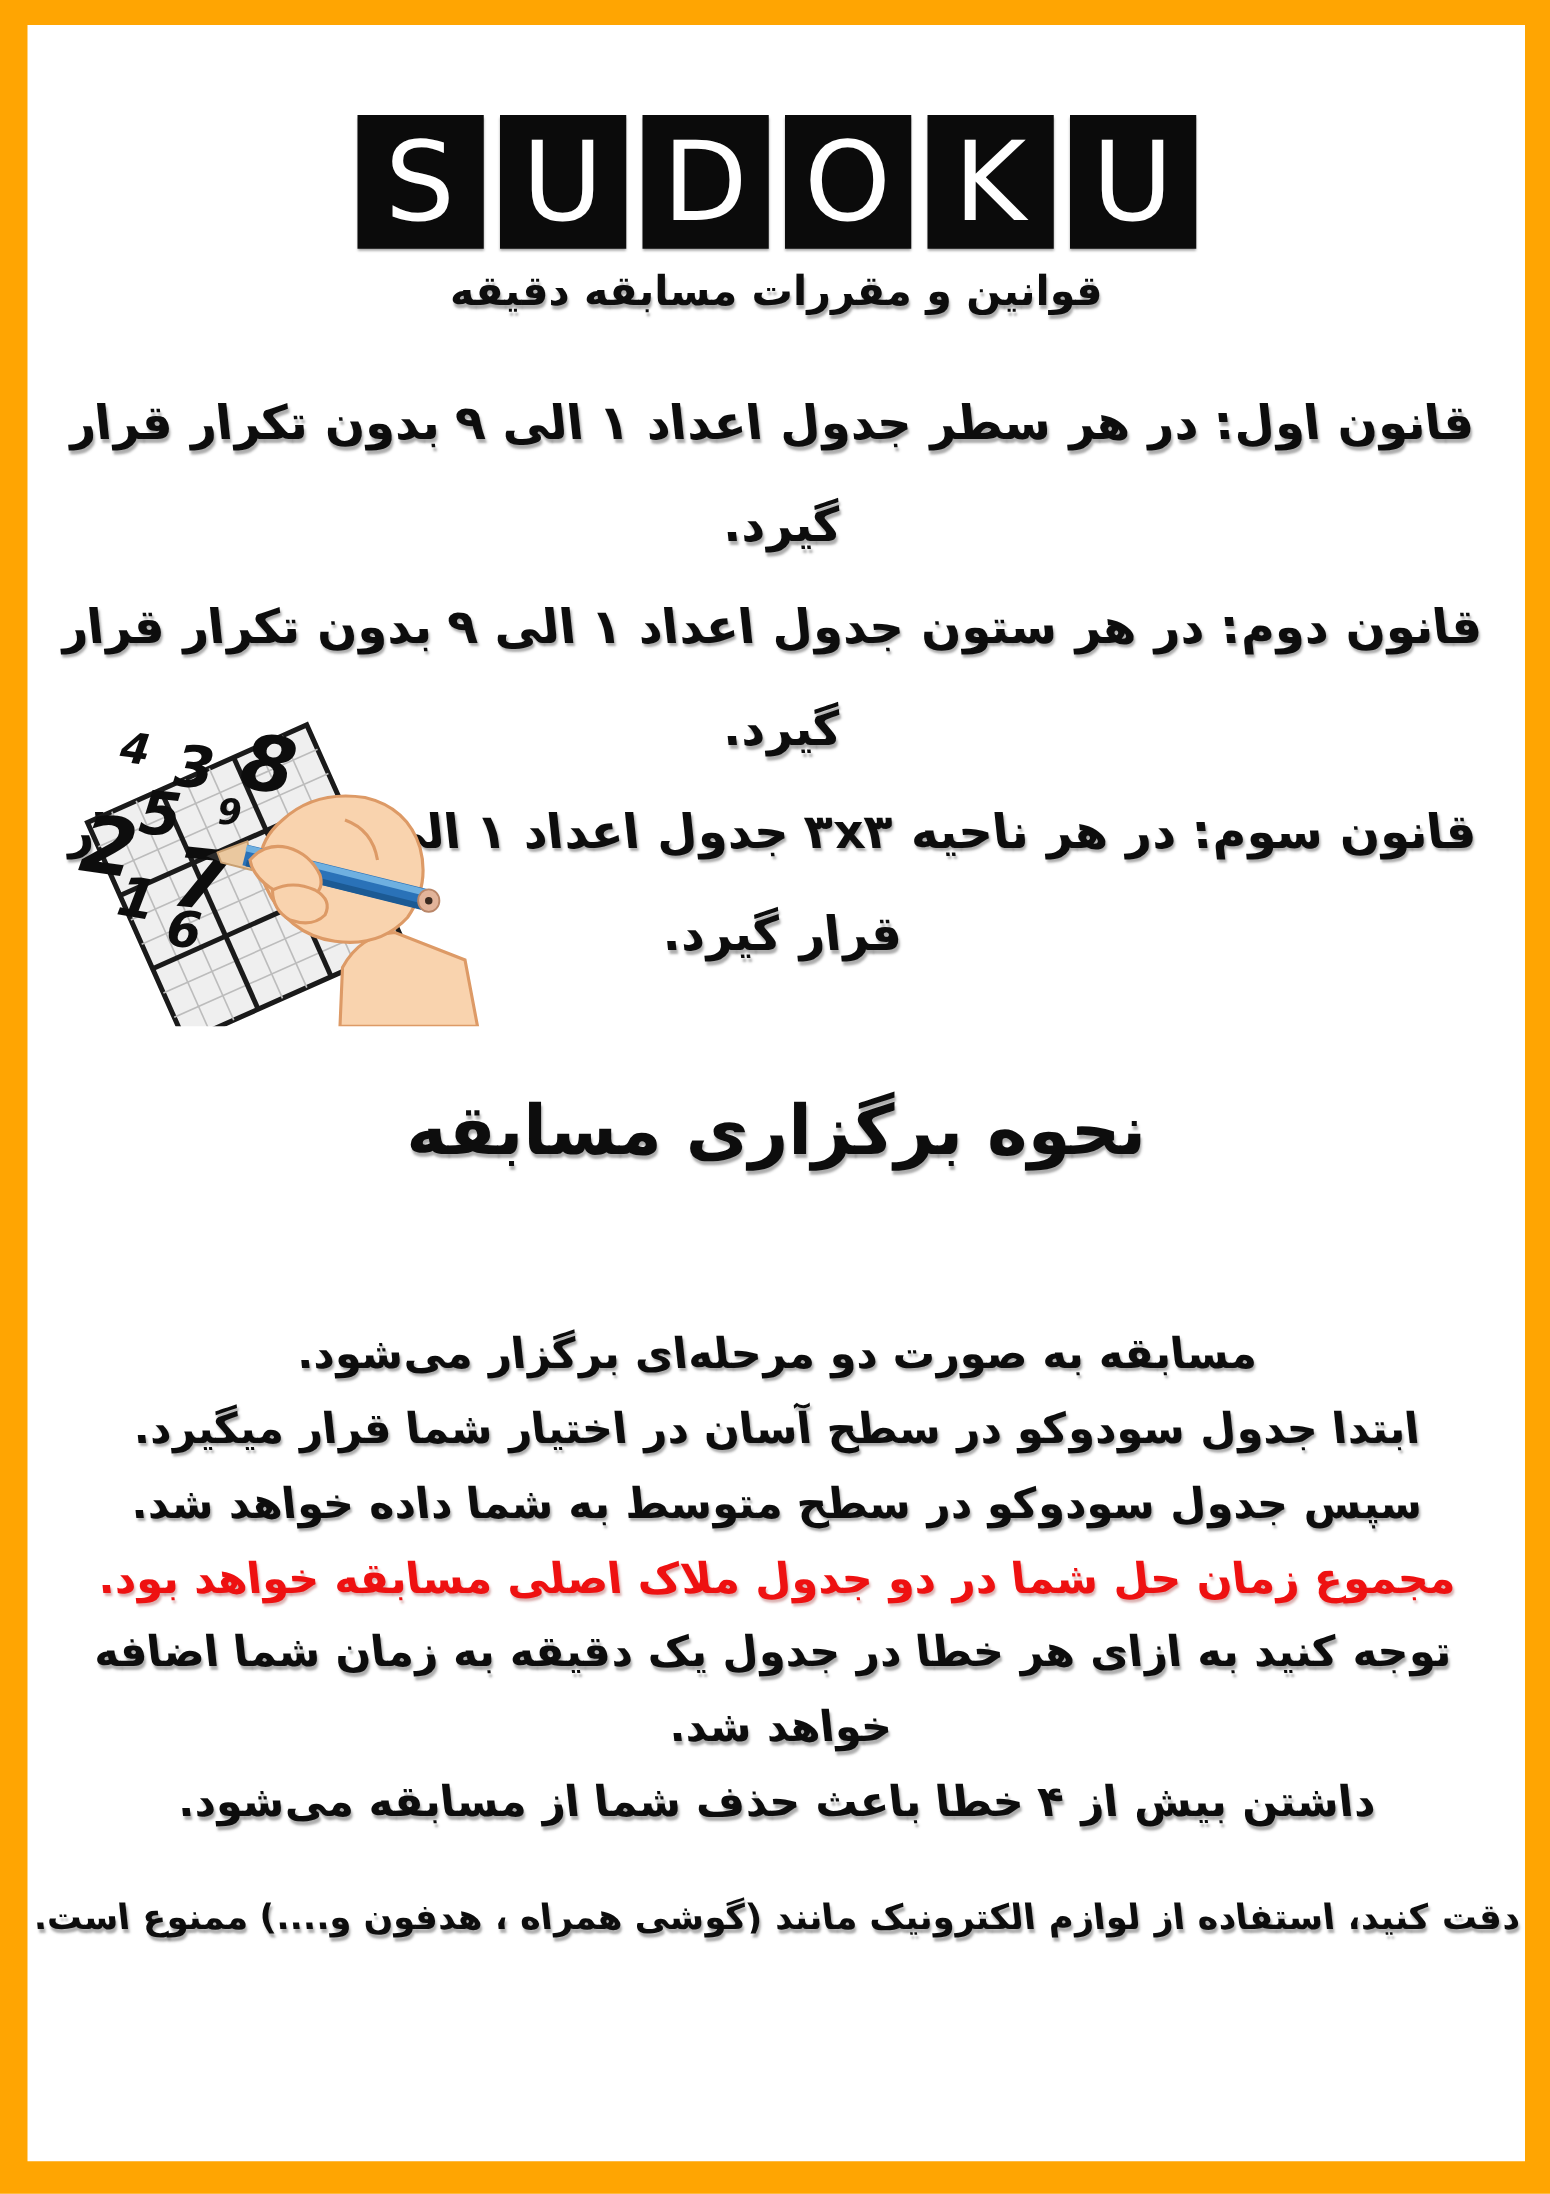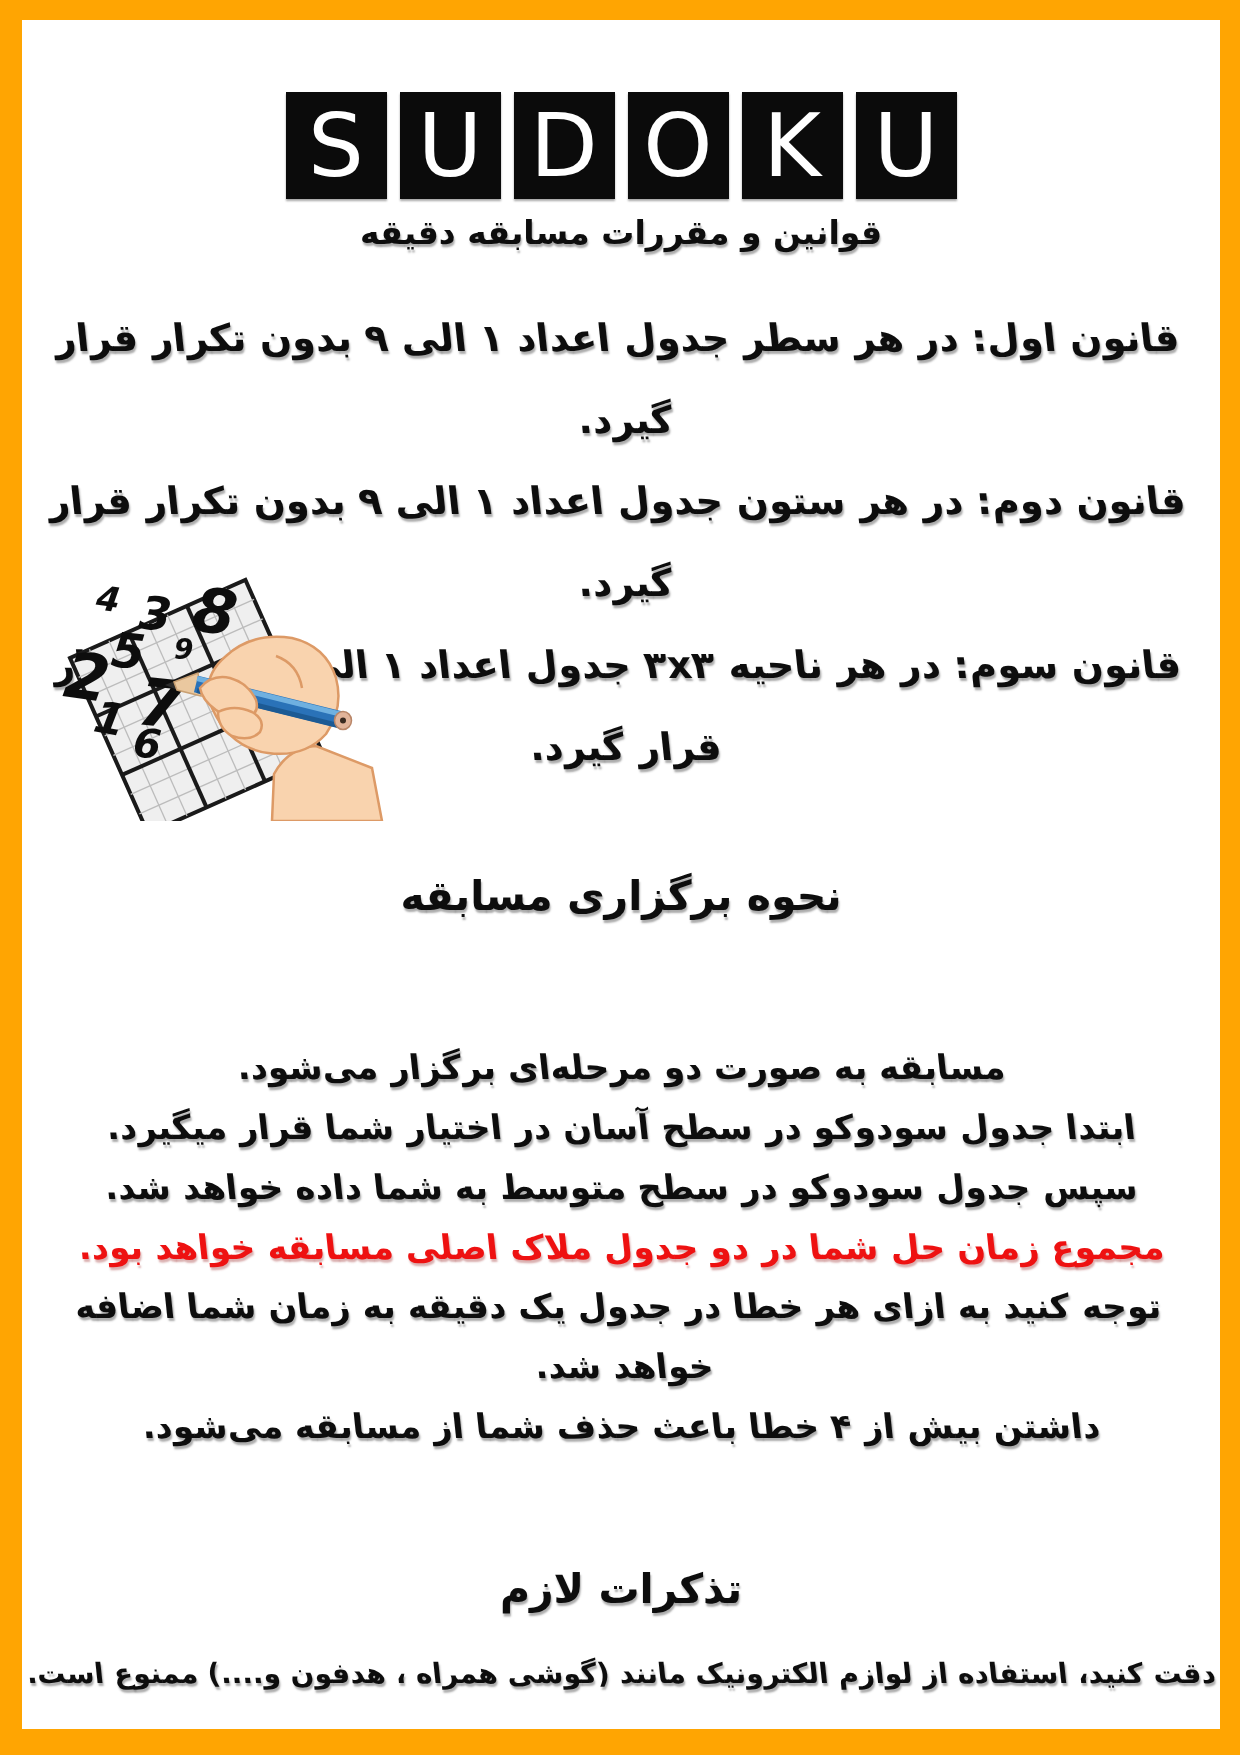--- a/index.html
+++ b/index.html
@@ -38,21 +38,21 @@
   }
 
   .subtitle { margin-top:14px; font-size:33px; font-weight:bold; color:#0d0d0d; }
 
   .rules {
     margin-top:46px;
     font-size:38px; font-weight:bold; color:#0d0d0d;
   }
   .rules p { line-height:2.15; }
 
-  .h1 { margin-top:84px; font-size:41px; font-weight:bold; color:#0d0d0d; }
+  .h1 { margin-top:84px; font-size:55px; font-weight:bold; color:#0d0d0d; }
 
   .paras {
     margin-top:118px;
     font-size:34px; font-weight:bold; color:#0d0d0d;
   }
   .paras p { line-height:1.76; }
   .red { color:#ee1111; text-shadow:1px 3px 2px rgba(150,30,30,.35); }
 
   .h2 { margin-top:108px; font-size:41px; font-weight:bold; color:#0d0d0d; }
 
@@ -104,21 +104,20 @@
 
   <div class="paras center fa">
     <p class="sh slant">مسابقه به صورت دو مرحله‌ای برگزار می‌شود.</p>
     <p class="sh slant">ابتدا جدول سودوکو در سطح آسان در اختیار شما قرار میگیرد.</p>
     <p class="sh slant">سپس جدول سودوکو در سطح متوسط به شما داده خواهد شد.</p>
     <p class="red slant">مجموع زمان حل شما در دو جدول ملاک اصلی مسابقه خواهد بود.</p>
     <p class="sh slant">توجه کنید به ازای هر خطا در جدول یک دقیقه به زمان شما اضافه خواهد شد.</p>
     <p class="sh slant">داشتن بیش از ۴ خطا باعث حذف شما از مسابقه می‌شود.</p>
   </div>
 
-  <p class="h2 center fa sh">تذکرات لازم</p>
 
   <p class="note center fa sh slant">دقت کنید، استفاده از لوازم الکترونیک مانند (گوشی همراه ، هدفون و....) ممنوع است.</p>
 
   <svg class="illus" viewBox="0 0 345 315" aria-hidden="true">
 
     <g transform="translate(20,152) rotate(-24)">
       <rect x="0" y="0" width="192" height="192" fill="#efefef" stroke="#1a1a1a" stroke-width="4"></rect>
 
       <g stroke="#bcbcbc" stroke-width="1.3">
         <line x1="21.3" y1="0" x2="21.3" y2="192"></line>

